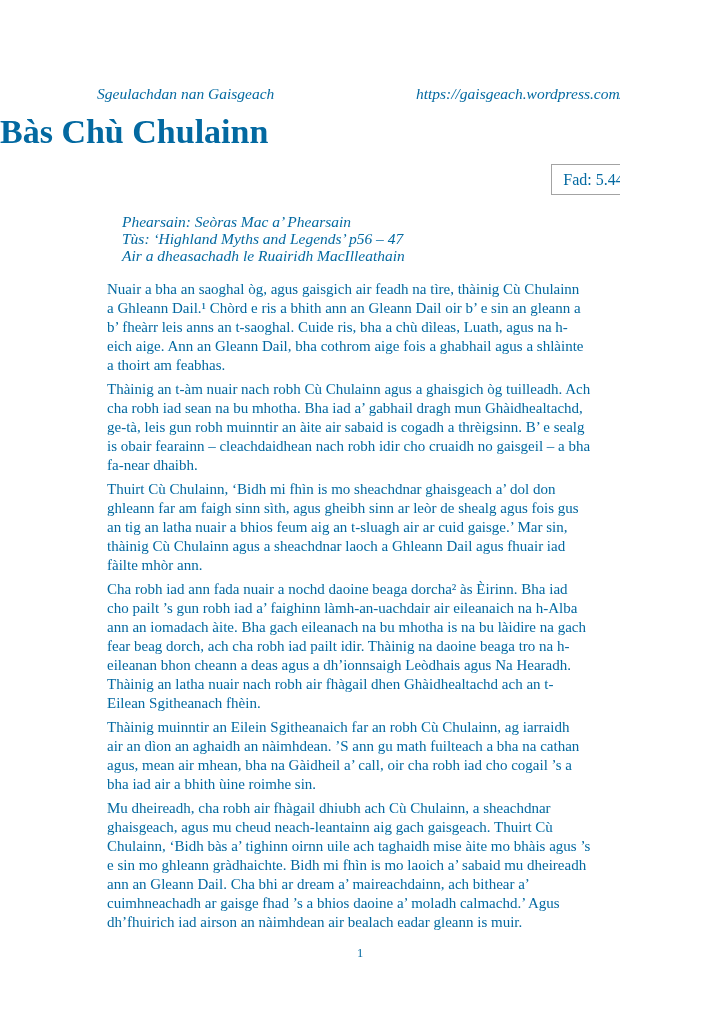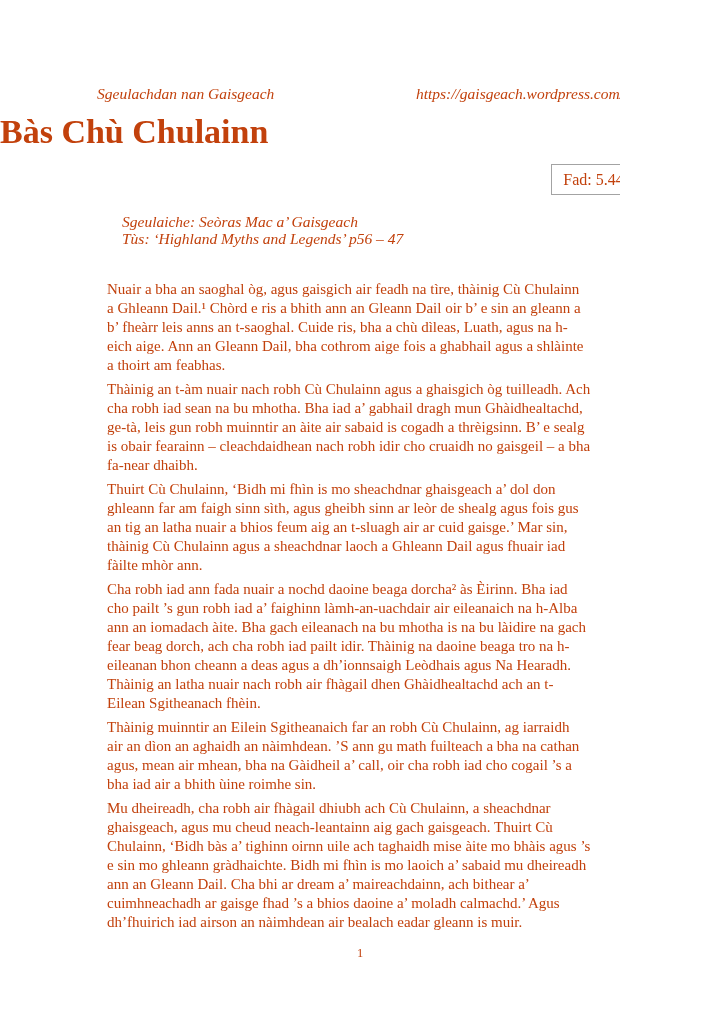--- a/index.html
+++ b/index.html
@@ -5,21 +5,21 @@
   html, body {
     margin: 0;
     padding: 0;
     background: #ffffff;
   }
   .page {
     position: relative;
     width: 620px;
     height: 1023px;
     background: #ffffff;
-    color: #c2410c;
+    color: #0369a1;
     font-family: "Liberation Serif", "DejaVu Serif", serif;
     overflow: hidden;
   }
   .doc-header {
     position: absolute;
     top: 85px;
     left: 97px;
     width: 527px;
     display: flex;
     justify-content: space-between;
@@ -91,22 +91,23 @@
     <span>https://gaisgeach.wordpress.com/</span>
   </div>
 
   <div class="doc-title">Bàs Chù Chulainn</div>
 
   <div class="duration-box">
     <span>Fad: 5.44</span>
   </div>
 
   <div class="meta-block">
-      <div>Sgeulaiche: Seòras Mac a’ Gaisgeach</div>
+      <div>Phearsain: Seòras Mac a’ Phearsain</div>
       <div>Tùs: ‘Highland Myths and Legends’ p56 – 47</div>
+      <div>Air a dheasachadh le Ruairidh MacIlleathain</div>
     </div>
 
   <div class="body-text">
       <p>Nuair a bha an saoghal òg, agus gaisgich air feadh na tìre, thàinig Cù Chulainn
 a Ghleann Dail.¹ Chòrd e ris a bhith ann an Gleann Dail oir b’ e sin an gleann a
 b’ fheàrr leis anns an t-saoghal. Cuide ris, bha a chù dìleas, Luath, agus na h-
 eich aige. Ann an Gleann Dail, bha cothrom aige fois a ghabhail agus a shlàinte
 a thoirt am feabhas.</p>
       <p>Thàinig an t-àm nuair nach robh Cù Chulainn agus a ghaisgich òg tuilleadh. Ach
 cha robh iad sean na bu mhotha. Bha iad a’ gabhail dragh mun Ghàidhealtachd,

